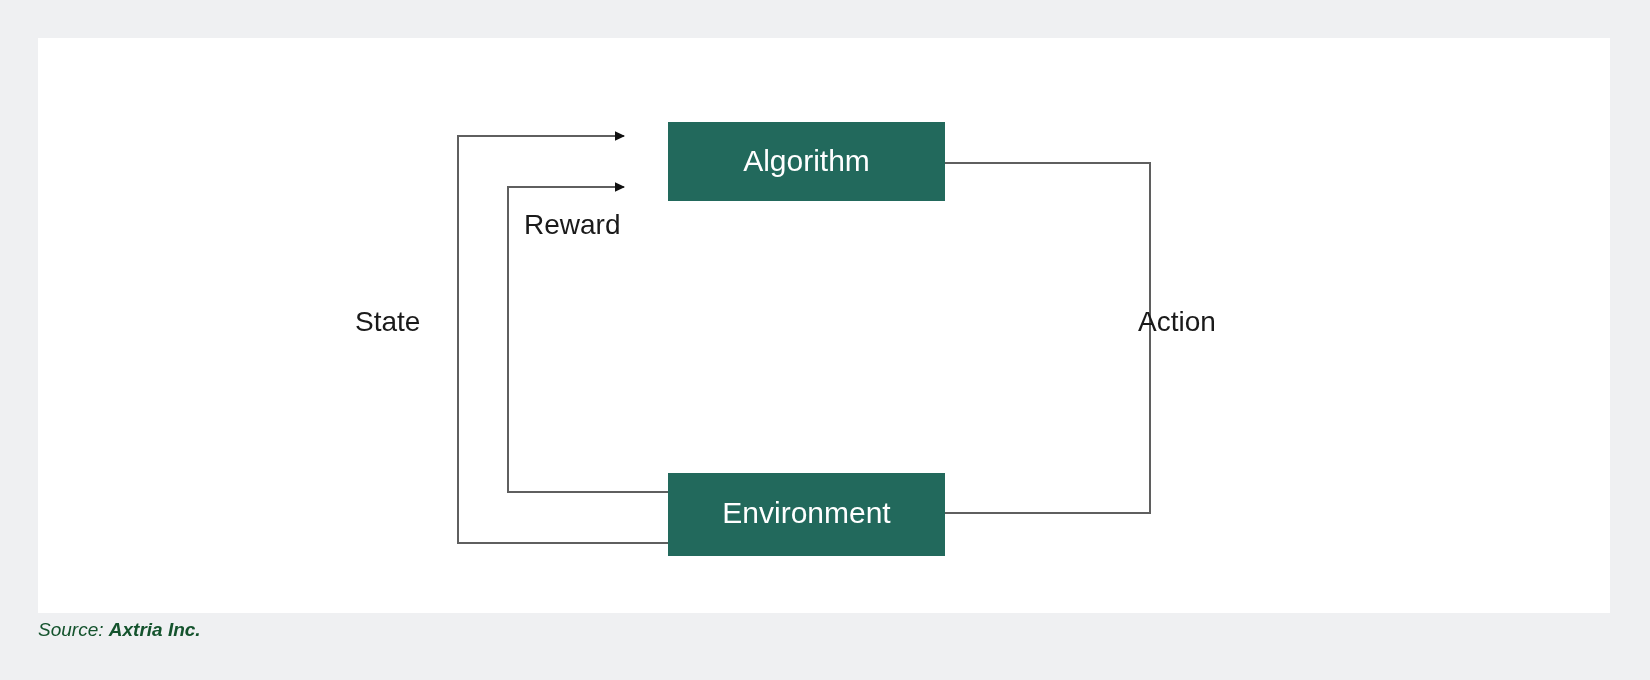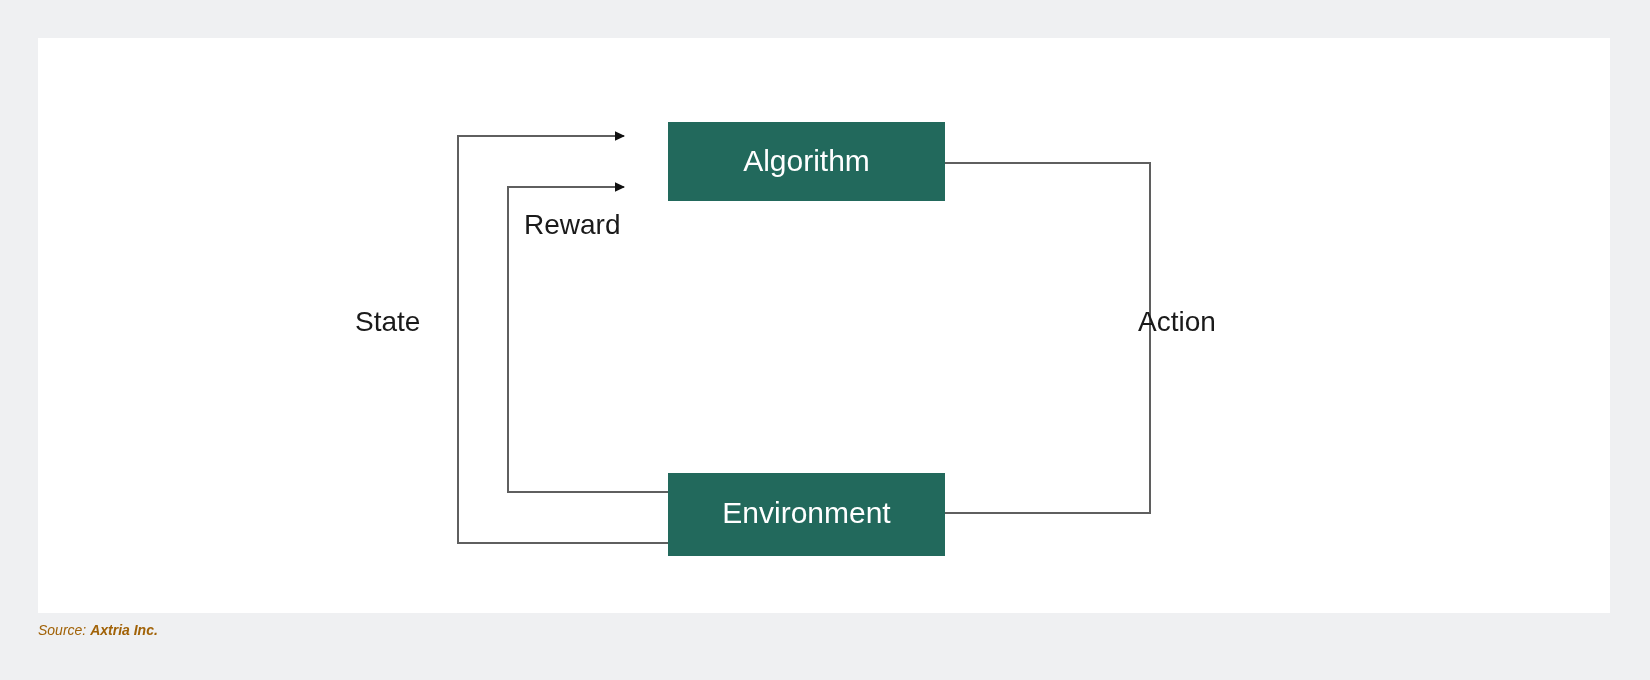--- a/index.html
+++ b/index.html
@@ -47,22 +47,22 @@
   .edge-label {
     font-family: "Liberation Sans", sans-serif;
     font-size: 28px;
     fill: #1A1A1A;
   }
   .source-line {
     position: absolute;
     left: 38px;
     top: 610px;
     font-family: "Liberation Sans", sans-serif;
-    font-size: 14px;
-    color: #a16207;
+    font-size: 19px;
+    color: #14532d;
     white-space: nowrap;
     line-height: 40px;
   }
   .source-prefix {
     font-style: italic;
     font-weight: 400;
   }
   .source-name {
     font-style: italic;
     font-weight: 700;

